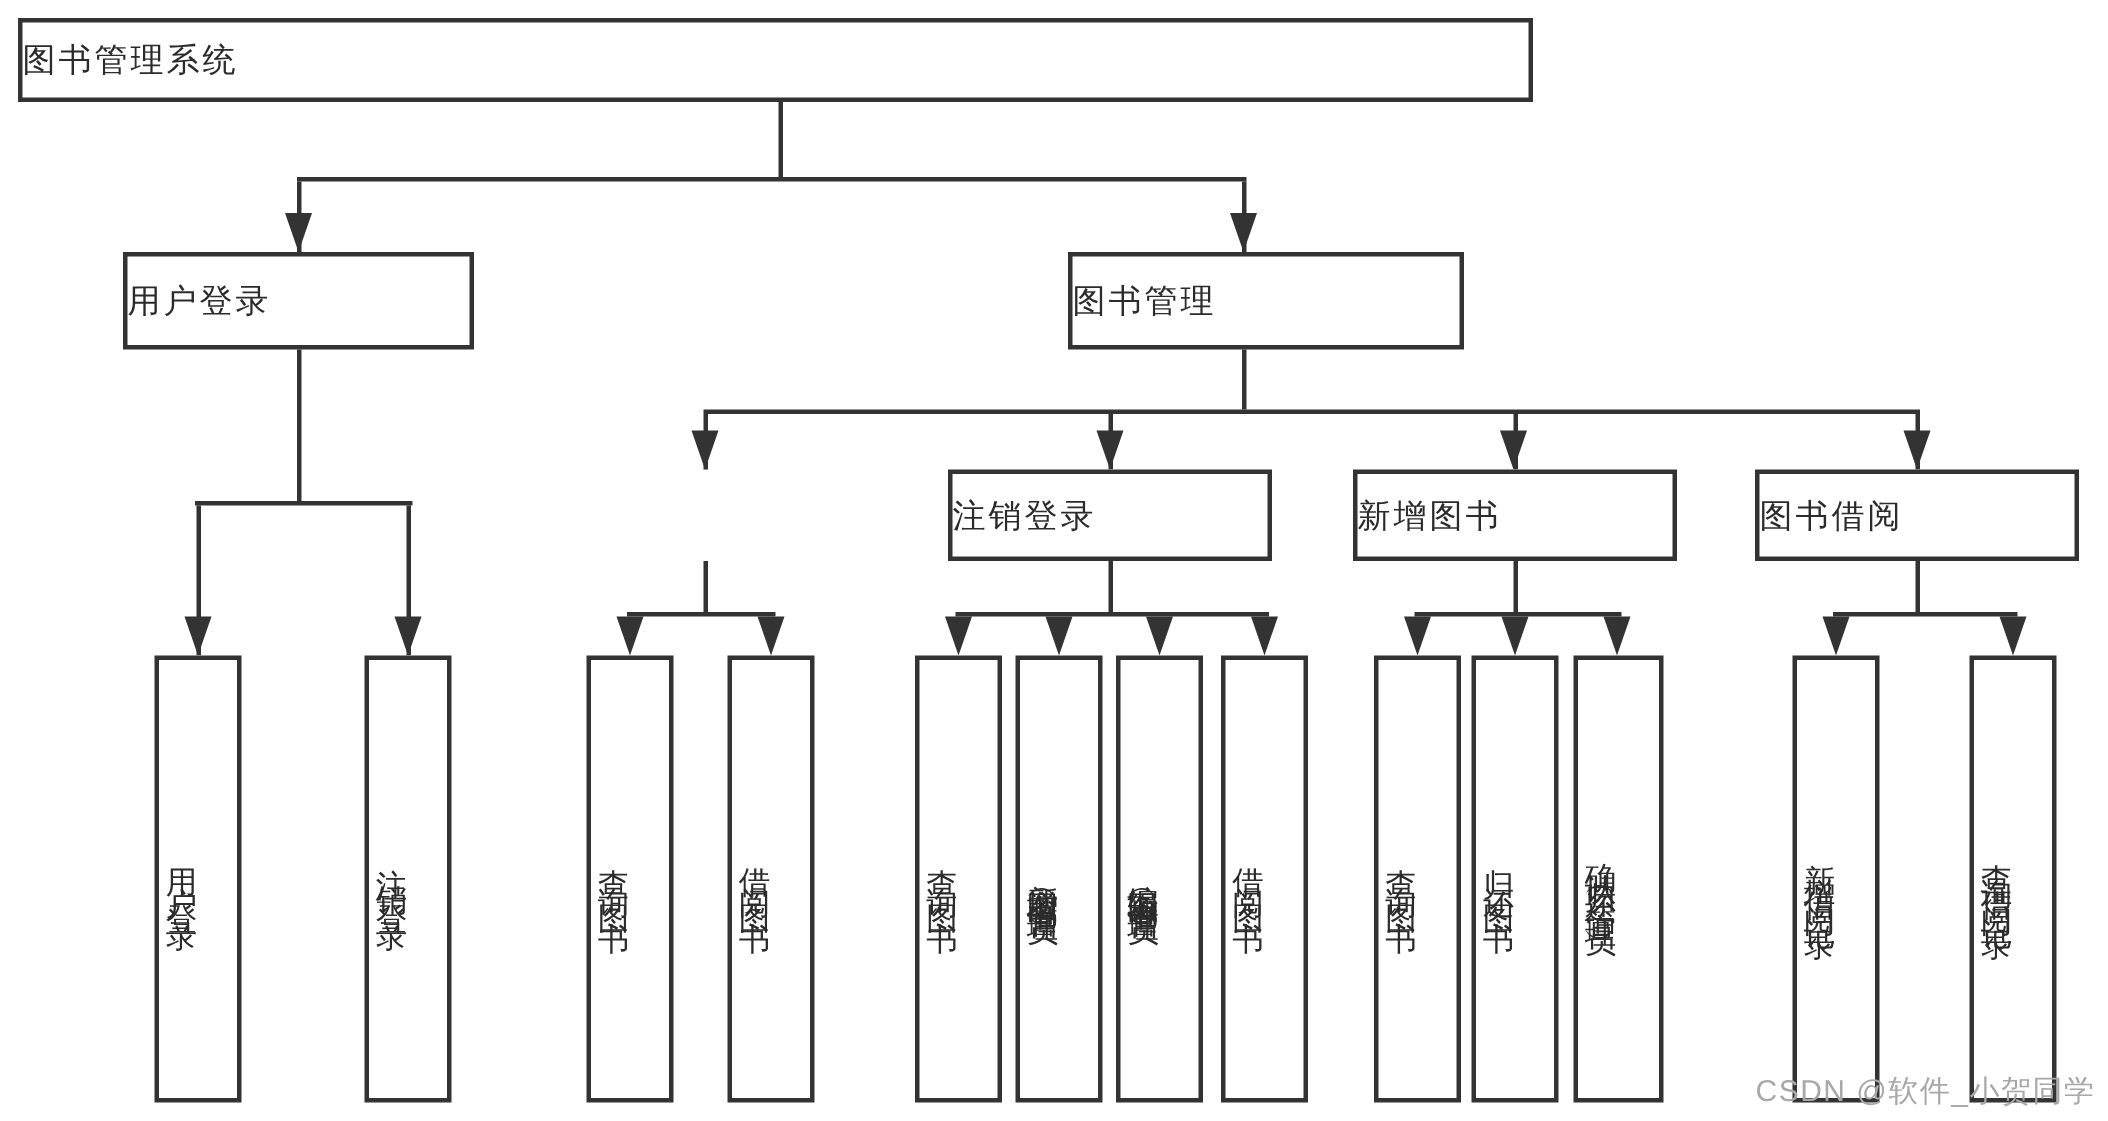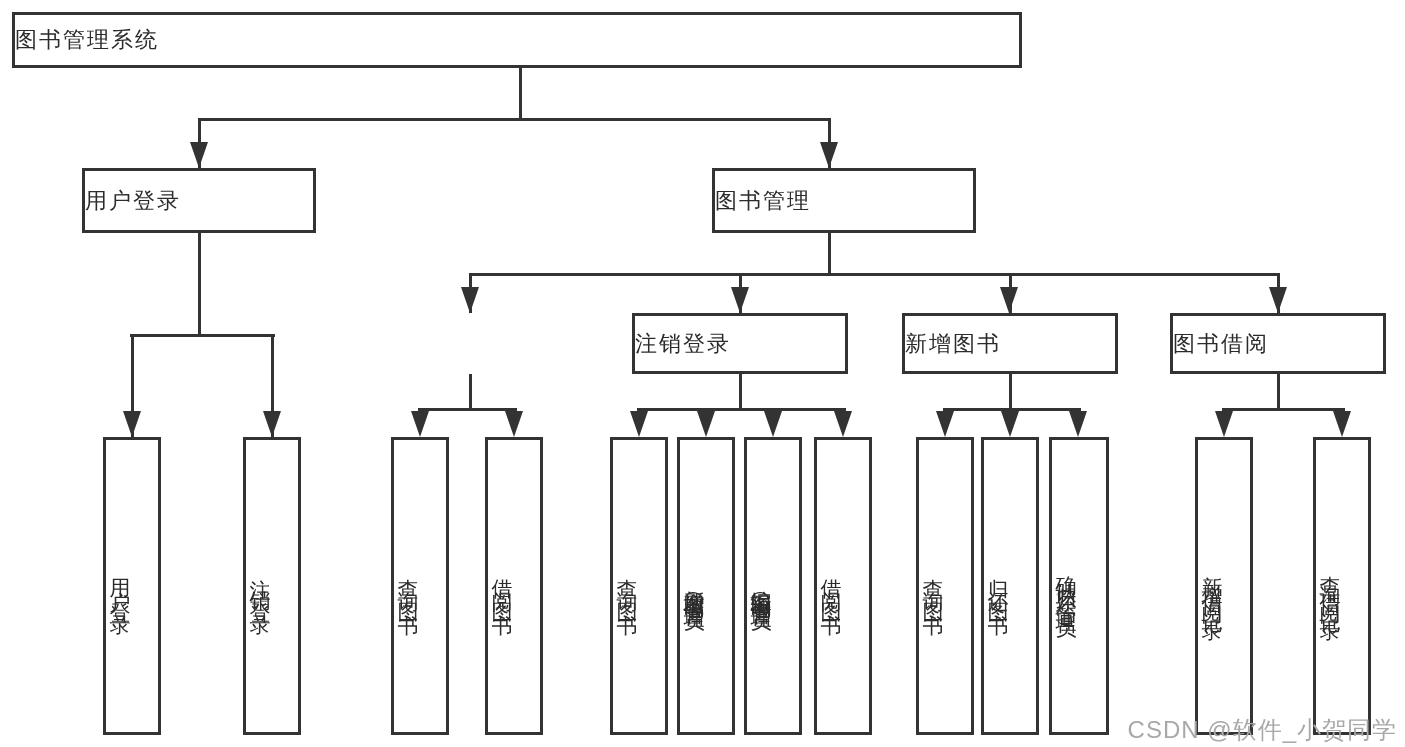--- a/index.html
+++ b/index.html
@@ -43,21 +43,21 @@
   .hline{position:absolute;height:3px;background:var(--line);}
   .arrow{
     position:absolute;width:0;height:0;
     border-left:9px solid transparent;
     border-right:9px solid transparent;
     border-top:26px solid var(--line);
   }
   .watermark{
     position:absolute;
     color:var(--watermark);
-    font-size:24px;
+    font-size:20px;
     letter-spacing:1px;
     white-space:nowrap;
   }
 </style>
 </head>
 <body>
 
 <div id="stage">
 
   <div class="hbox" style="left:12px;top:12px;width:1010px;height:56px">

